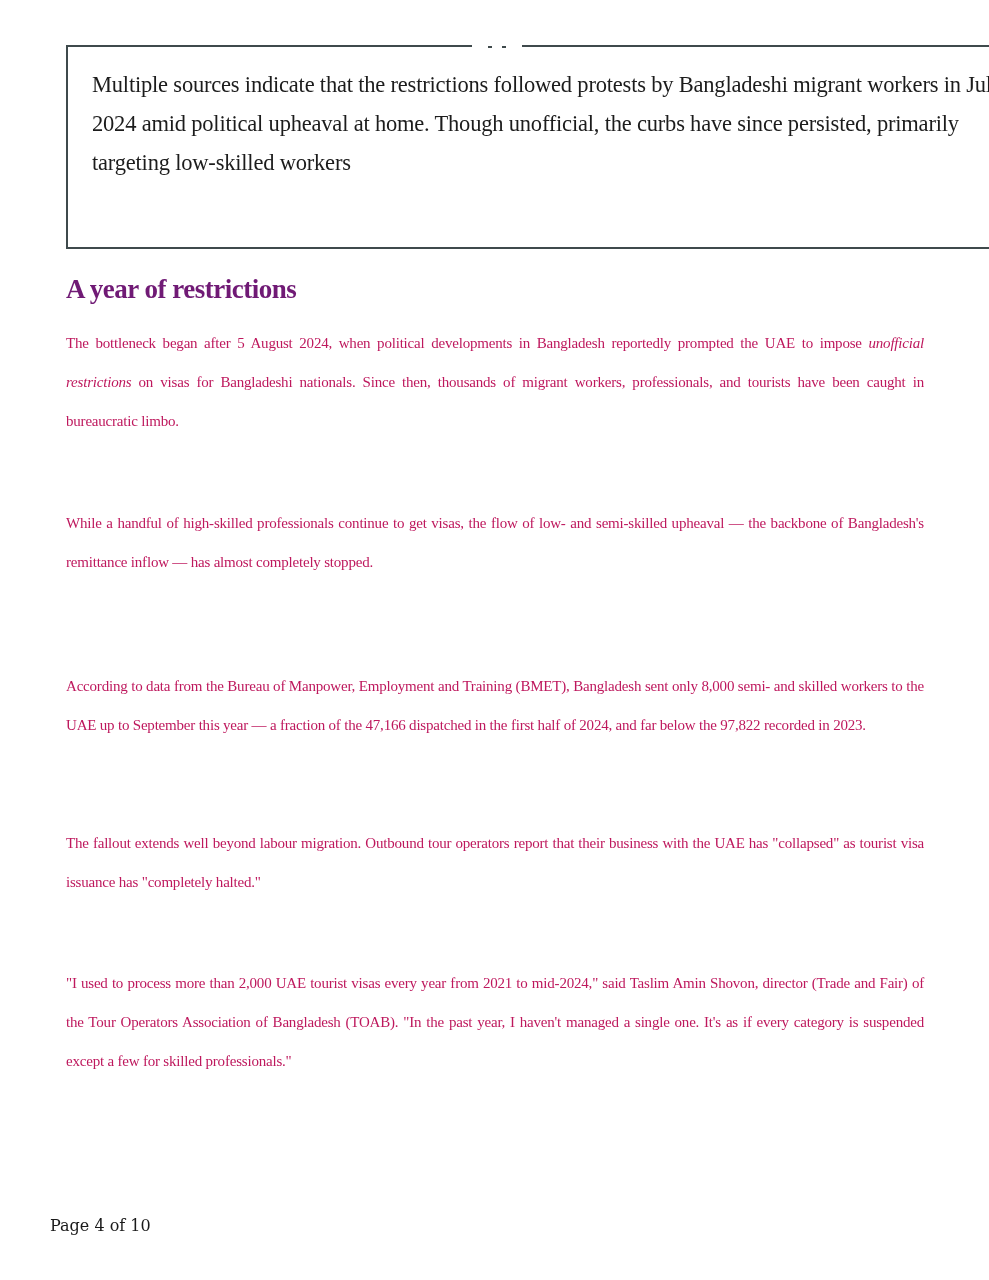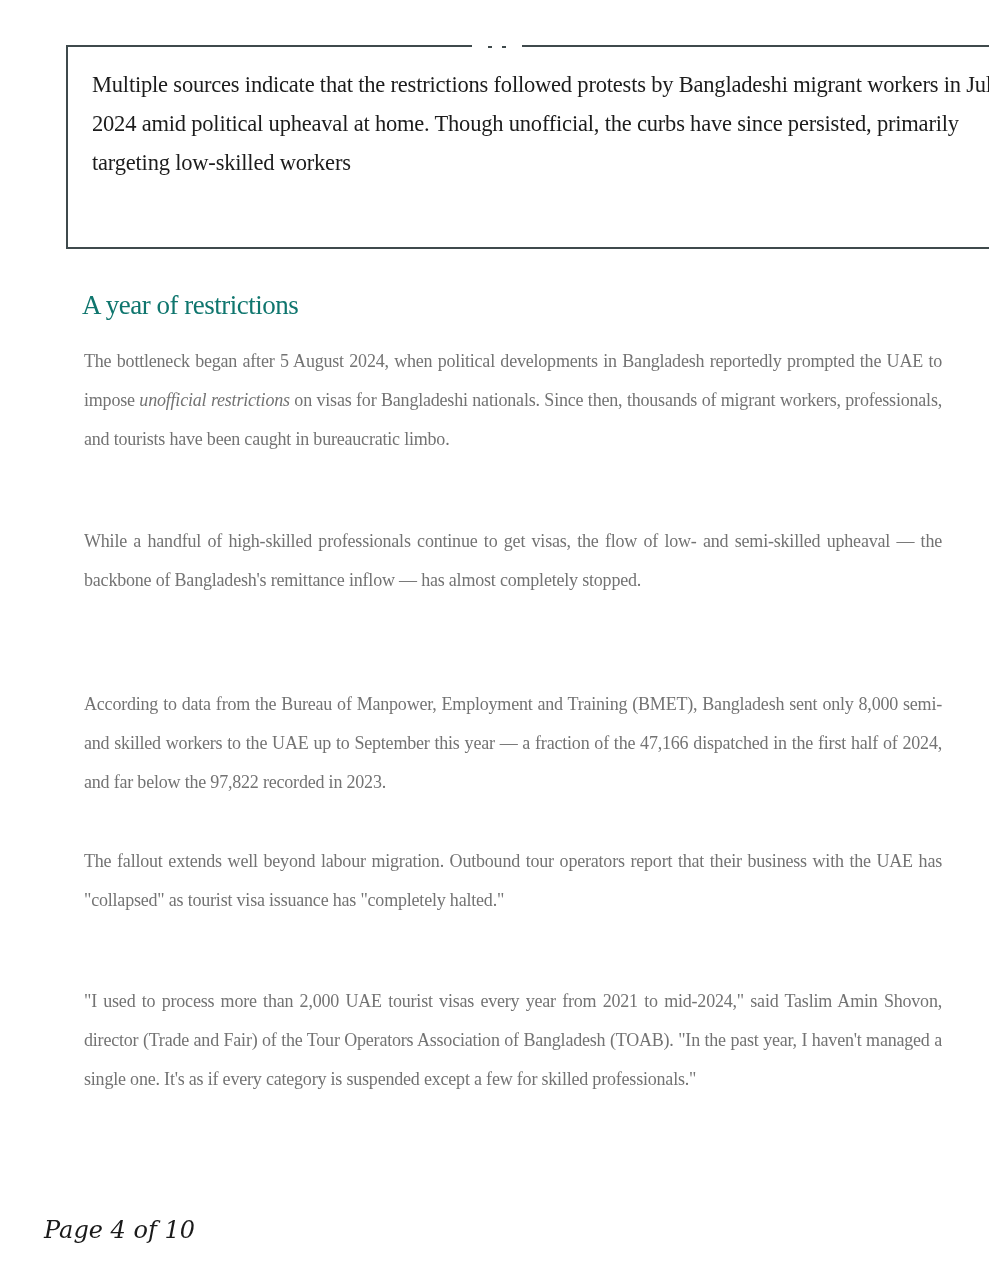--- a/index.html
+++ b/index.html
@@ -46,51 +46,50 @@
       right: 40px;
       font-size: 22.5px;
       line-height: 39px;
       color: #1c1c1c;
       letter-spacing: -0.2px;
     }
     h2.section-heading {
       position: absolute;
       left: 66px;
       top: 274px;
-      margin: 16px;
+      margin: 0;
       font-size: 27px;
-      font-weight: normal;
-      color: #0f766e;
+      font-weight: bold;
+      color: #701a75;
       letter-spacing: -0.5px;
     }
     .para {
       position: absolute;
       left: 66px;
       width: 858px;
-      margin: 18px;
-      font-size: 18px;
+      margin: 0;
+      font-size: 15px;
       line-height: 39px;
       text-align: justify;
-      color: #737373;
+      color: #be185d;
       letter-spacing: -0.2px;
     }
     .para em { font-style: italic; }
     #p1 { top: 324px; }
     #p2 { top: 504px; }
     #p3 { top: 667px; }
     #p4 { top: 824px; }
     #p5 { top: 964px; }
     .page-footer {
       position: absolute;
-      left: 44px;
+      left: 50px;
       top: 1216px;
       font-family: "DejaVu Serif", serif;
-      font-size: 24px;
+      font-size: 16px;
       color: #1a1a1a;
-      font-style: italic;
     }
   </style>
 </head>
 <body>
 
 <div class="pullquote">
   <div class="gap">
     <span class="dot" style="left:16px"></span>
     <span class="dot" style="left:30px"></span>
   </div>

